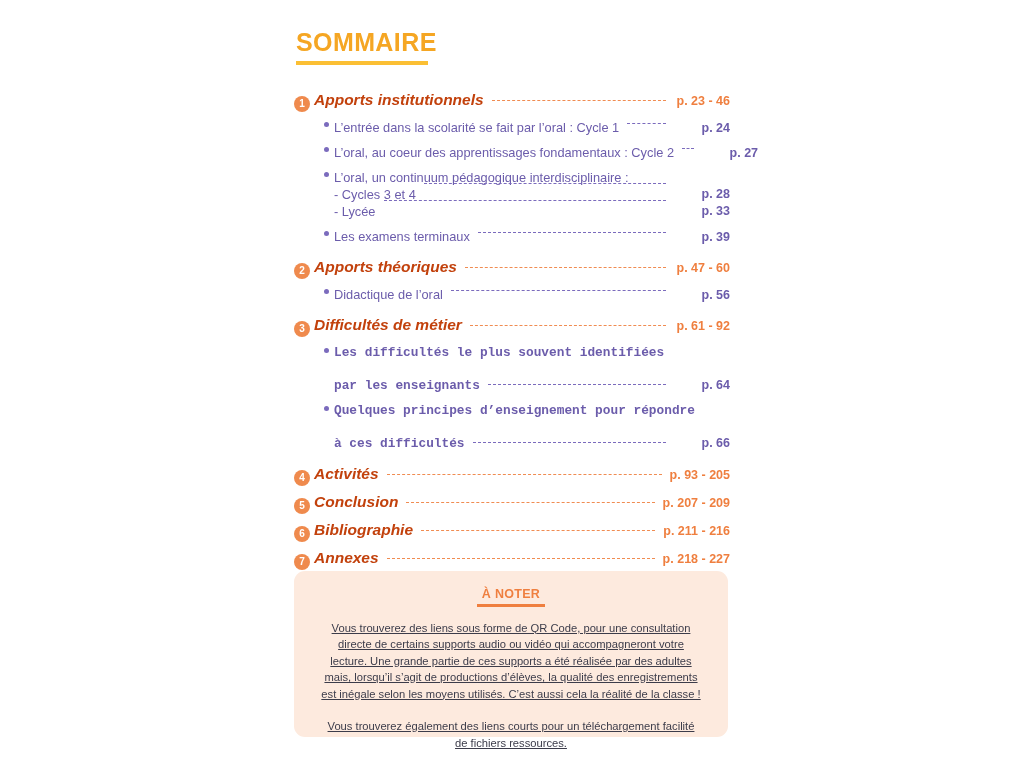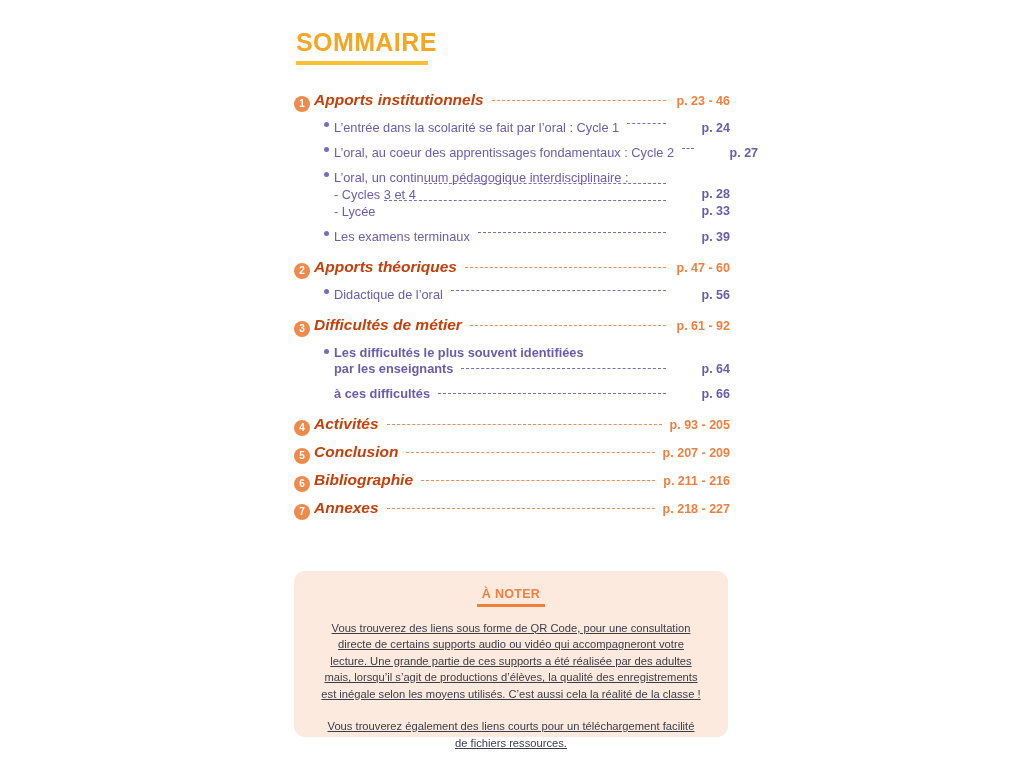--- a/index.html
+++ b/index.html
@@ -118,36 +118,37 @@
     margin-right: 5px;
   }
   .sub-label {
     flex: 0 0 auto;
     font-size: 12.8px;
     color: #6b5cab;
     white-space: nowrap;
   }
   .sub-label.bold {
     font-weight: bold;
+    font-family: Liberation Mono, monospace;
   }
 
   
   .sub-row.stacked {
     display: block;
     padding-left: 30px;
   }
   .sub-row.stacked .first-line {
     display: flex;
     align-items: baseline;
   }
   .sub-row.stacked .second-line {
     display: flex;
     align-items: baseline;
     padding-left: 10px;
-    margin-top: 1px;
+    margin-top: 18px;
   }
 
   
   .dash-row {
     display: flex;
     align-items: flex-start;
     margin-top: 2px;
     padding-left: 40px;
   }
   .sec-tight { margin-top: 9px; }
@@ -272,20 +273,24 @@
         <span class="sub-label bold">Les difficultés le plus souvent identifiées</span>
       </div>
       <div class="second-line">
         <span class="sub-label bold">par les enseignants</span>
         <span class="leader purple"></span>
         <span class="page-num purple">p. 64</span>
       </div>
     </div>
 
     <div class="sub-row stacked">
+      <div class="first-line">
+        <span class="bullet"></span>
+        <span class="sub-label bold">Quelques principes d’enseignement pour répondre</span>
+      </div>
       <div class="second-line">
         <span class="sub-label bold">à ces difficultés</span>
         <span class="leader purple"></span>
         <span class="page-num purple">p. 66</span>
       </div>
     </div>
 
 
     <div class="section-row">
       <span class="badge">4</span>

